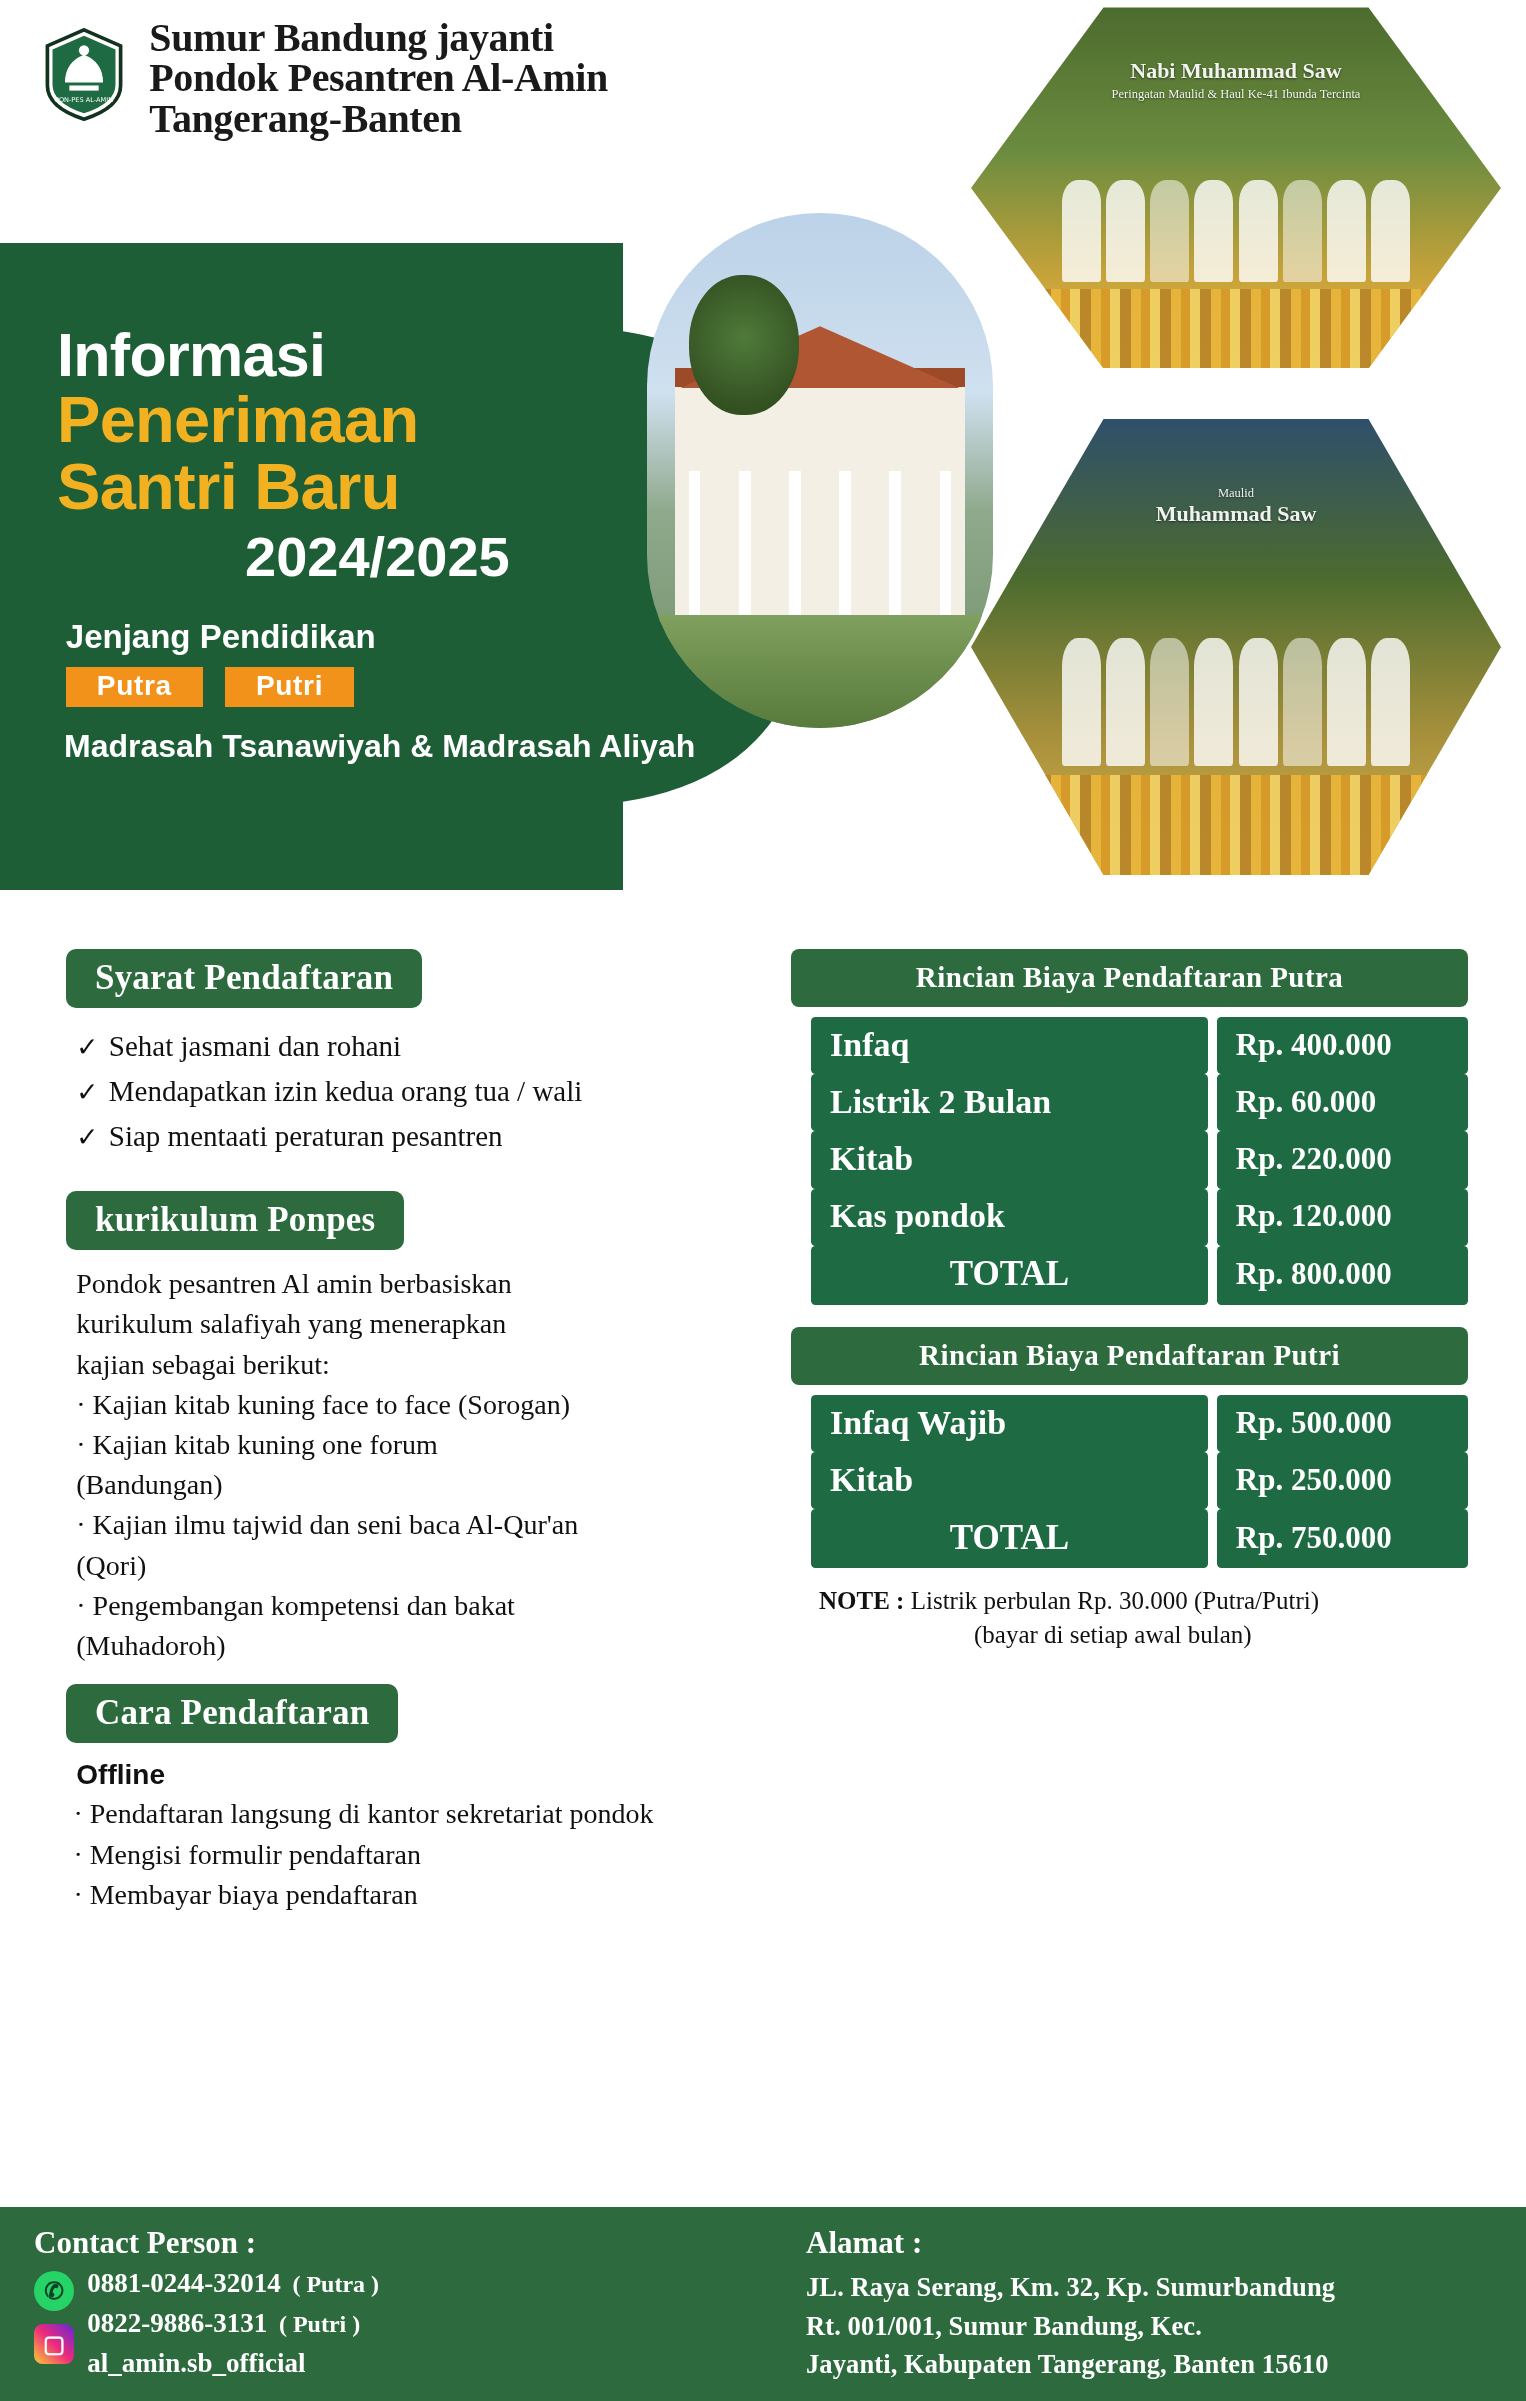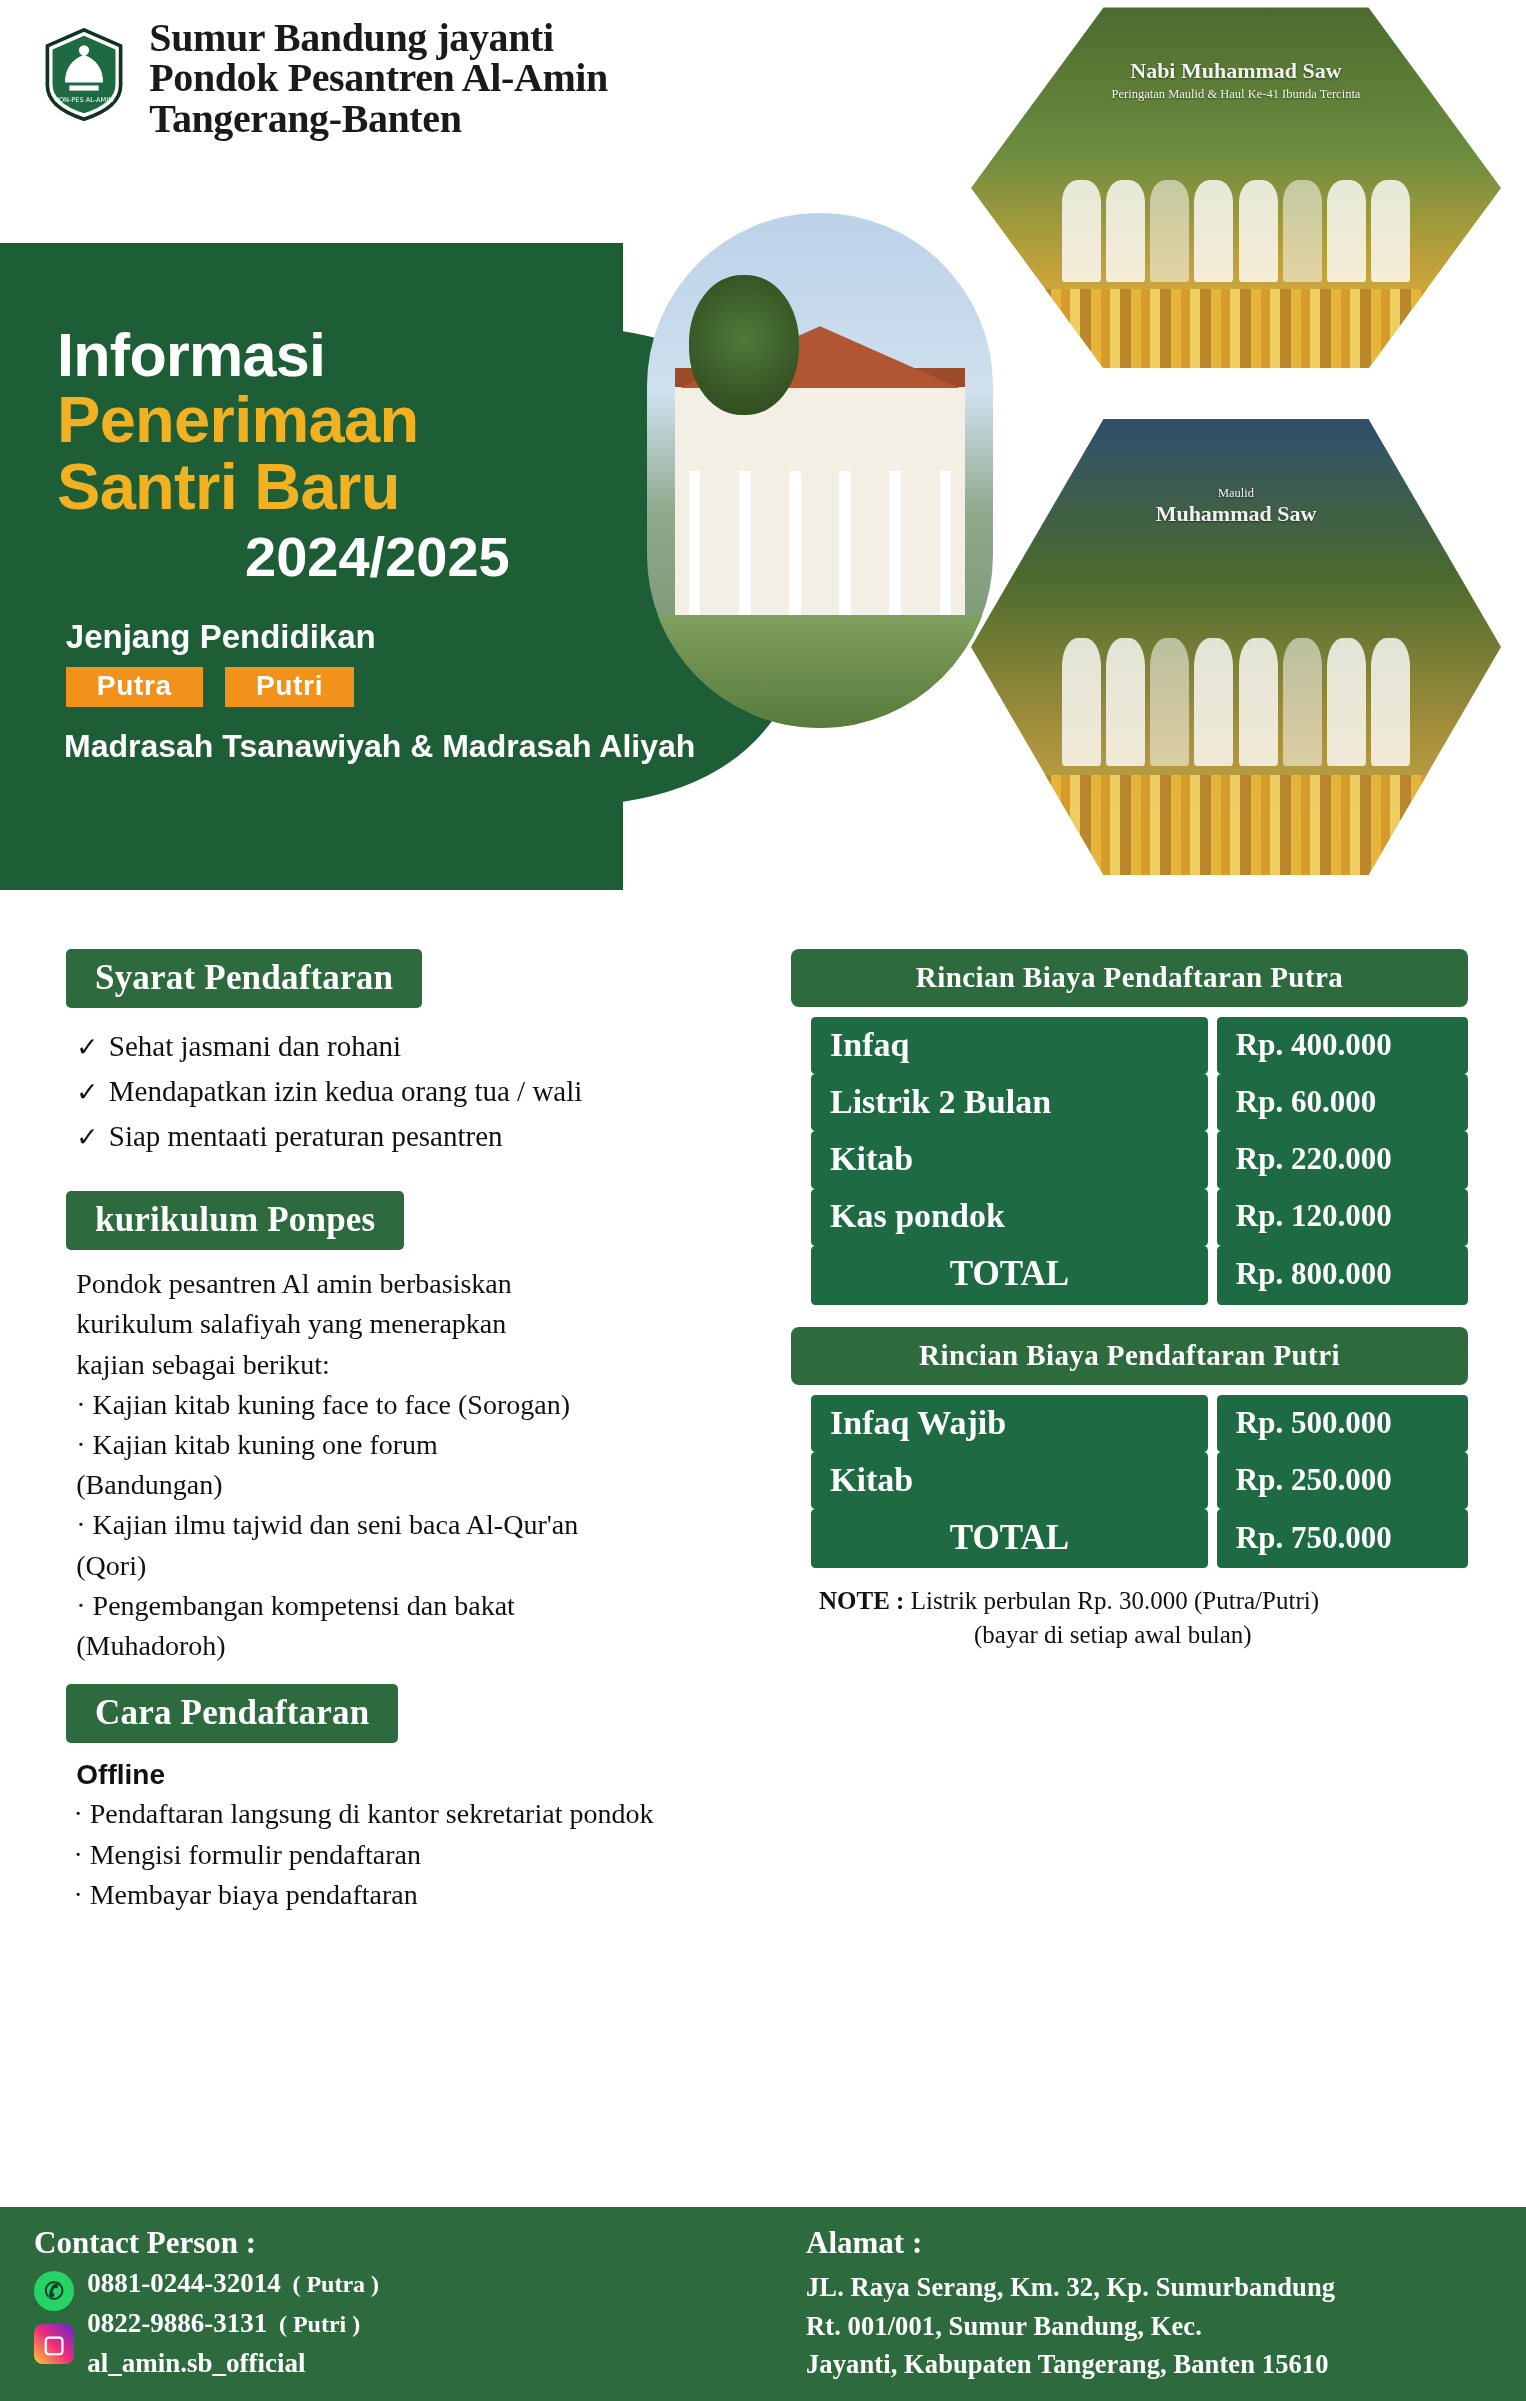--- a/index.html
+++ b/index.html
@@ -189,21 +189,21 @@
   .content { position: absolute; top: 949px; left: 0; width: 1527px; }
 
   .sect-title {
     display: inline-block;
     background: #2d6b3f;
     color: #ffffff;
     font-family: "Liberation Serif", serif;
     font-weight: 700;
     font-size: 35px;
     padding: 8.8px 29px 10.3px 29px;
-    border-radius: 5px;
+    border-radius: 10px;
     letter-spacing: 0.2px;
   }
 
   .left-col { position: absolute; left: 66px; top: 0; width: 736px; }
   .right-col { position: absolute; left: 791px; top: 0; width: 677px; }
 
   .req-list { margin: 22px 0 0 10.3px; }
   .req-item {
     font-family: "Liberation Serif", serif;
     font-size: 29px;

